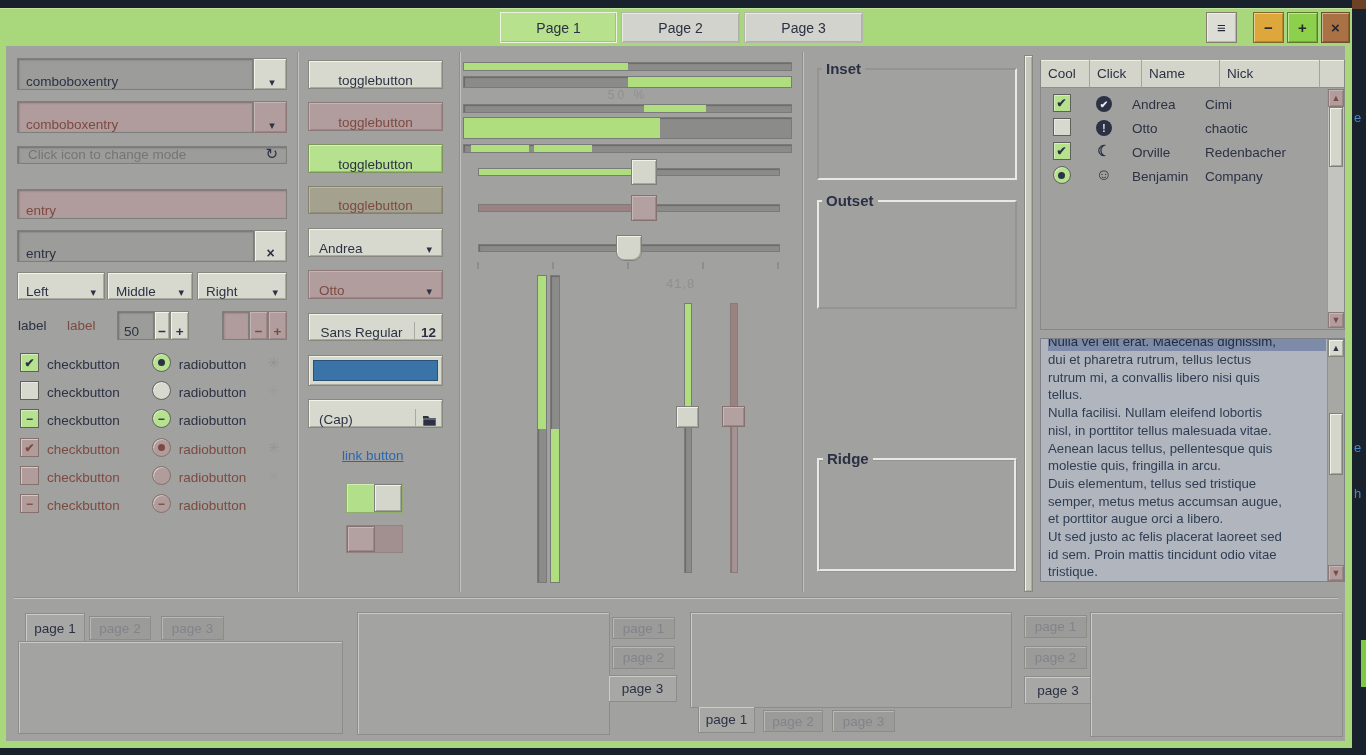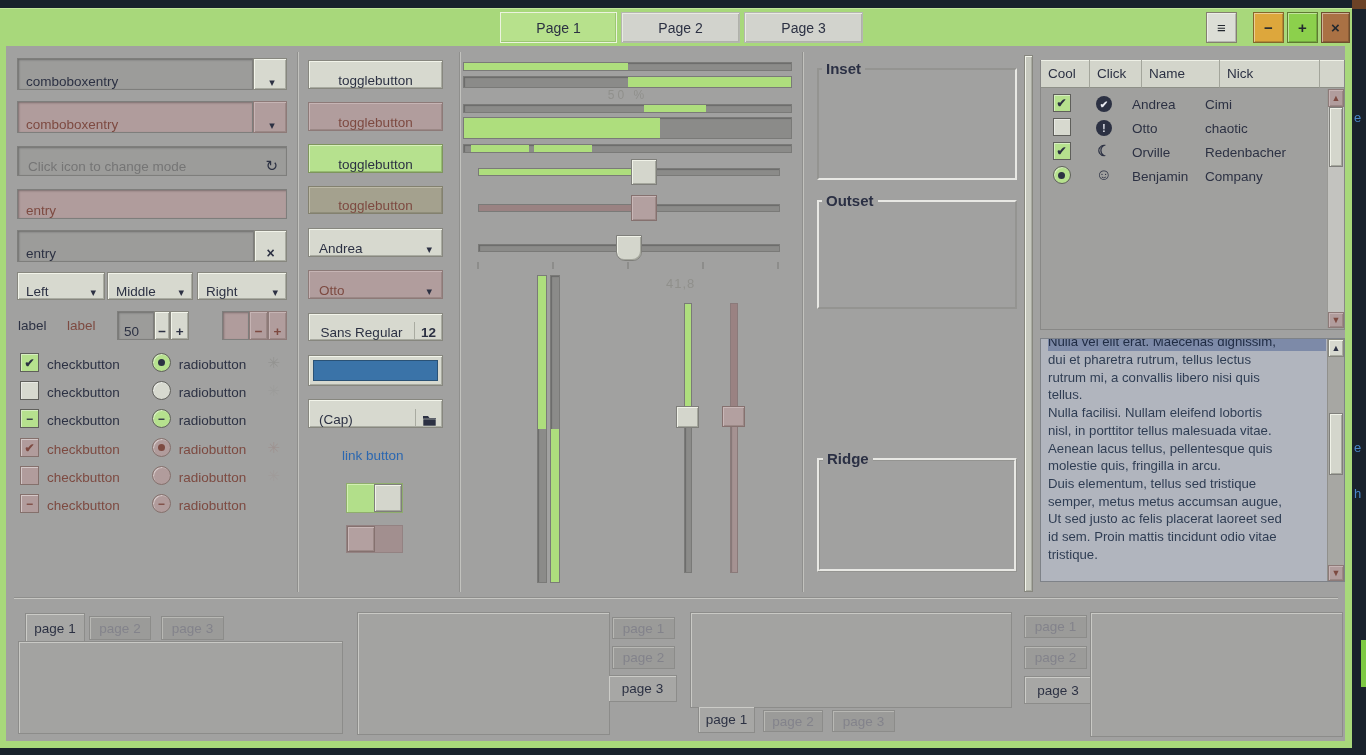--- a/index.html
+++ b/index.html
@@ -128,21 +128,21 @@
       </div>
   </div>
   <div class="abs flex" style="left:17px;top:103px;width:270px;height:30px">
     <div class="sunken pink flex" style="flex:1;height:30px;padding-left:8px">
         <span class="brown">comboboxentry</span>
       </div>
     <div class="raised pink flex ctr" style="width:32px;height:30px">
         <span class="arr brown" style="margin:0">▾</span>
       </div>
   </div>
-  <div class="abs sunken flex" style="left:17px;top:146px;width:270px;height:30px;padding:0 8px">
+  <div class="abs sunken flex" style="left:17px;top:146px;width:270px;height:18px;padding:0 8px">
     <input style="flex: 1 1 0%; background: transparent; border: none; outline: none; font: 13.5px &quot;Liberation Sans&quot;, sans-serif; color: rgb(44, 49, 67);" placeholder="Click icon to change mode">
     <span style="font-size:15px;color:#2c3143">↻</span>
   </div>
   <div class="abs sunken pink flex" style="left:17px;top:189px;width:270px;height:30px;padding-left:8px">
     <span class="brown">entry</span>
   </div>
   <div class="abs flex" style="left:17px;top:232px;width:270px;height:30px">
     <div class="sunken flex" style="flex:1;height:30px;padding-left:8px">
         <span>entry</span>
       </div>
@@ -262,21 +262,21 @@
   <div class="abs raised flex" style="left:308px;top:399px;width:135px;height:29px">
     <span style="flex:1;padding-left:10px">(Cap)</span>
     <span style="width:1px;height:18px;background:#a9aba1"></span>
     <span style="width:26px;display:flex;justify-content:center">
         <svg width="15" height="12" viewBox="0 0 15 12">
           <path d="M1 1h5l1.5 2H14v8H1z" fill="#2c3143"></path>
           <path d="M1 4h13v7H1z" fill="#2c3143" stroke="#d7d9cf" stroke-width=".6"></path>
         </svg>
       </span>
   </div>
-  <a class="abs" style="left:342px;top:448px;color:#2b67b0;cursor:pointer">link button</a>
+  <a class="abs" style="left:342px;top:448px;color:#2b67b0;text-decoration:underline;cursor:pointer">link button</a>
   <div class="abs" style="left:346px;top:483px;width:57px;height:30px;border:1px solid #8fae6d;background:#b2df8a;box-shadow:inset 1px 1px 0 #d2efb2">
     <div class="abs handle" style="right:0;top:0;width:28px;height:28px"></div>
   </div>
   <div class="abs" style="left:346px;top:525px;width:57px;height:28px;border:1px solid #938282;background:#a28f8f">
     <div class="abs handle pink" style="left:0;top:0;width:28px;height:26px"></div>
   </div>
 
   <div class="abs trough" style="left:463px;top:62px;width:329px;height:9px">
     <div class="abs fill-green" style="left:0;top:0;width:50%;height:100%"></div>
   </div>
@@ -425,20 +425,21 @@
       </div>
       <div class="tvline">dui et pharetra rutrum, tellus lectus</div>
       <div class="tvline">rutrum mi, a convallis libero nisi quis</div>
       <div class="tvline">tellus.</div>
       <div class="tvline">Nulla facilisi. Nullam eleifend lobortis</div>
       <div class="tvline">nisl, in porttitor tellus malesuada vitae.</div>
       <div class="tvline">Aenean lacus tellus, pellentesque quis</div>
       <div class="tvline">molestie quis, fringilla in arcu.</div>
       <div class="tvline">Duis elementum, tellus sed tristique</div>
       <div class="tvline">semper, metus metus accumsan augue,</div>
+      <div class="tvline">et porttitor augue orci a libero.</div>
       <div class="tvline">Ut sed justo ac felis placerat laoreet sed</div>
       <div class="tvline">id sem. Proin mattis tincidunt odio vitae</div>
       <div class="tvline">tristique.</div>
     </div>
     <div class="abs" style="right:0;top:0;width:17px;bottom:0;background:#a7a7a3;border-left:1px solid #90908c">
       <div class="sbbtn raised" style="height:16px">
           <span>▲</span>
         </div>
       <div class="handle" style="position:absolute;top:74px;left:1px;right:1px;height:60px"></div>
       <div class="sbbtn raised pink abs" style="bottom:0;left:0;right:0;height:16px">

